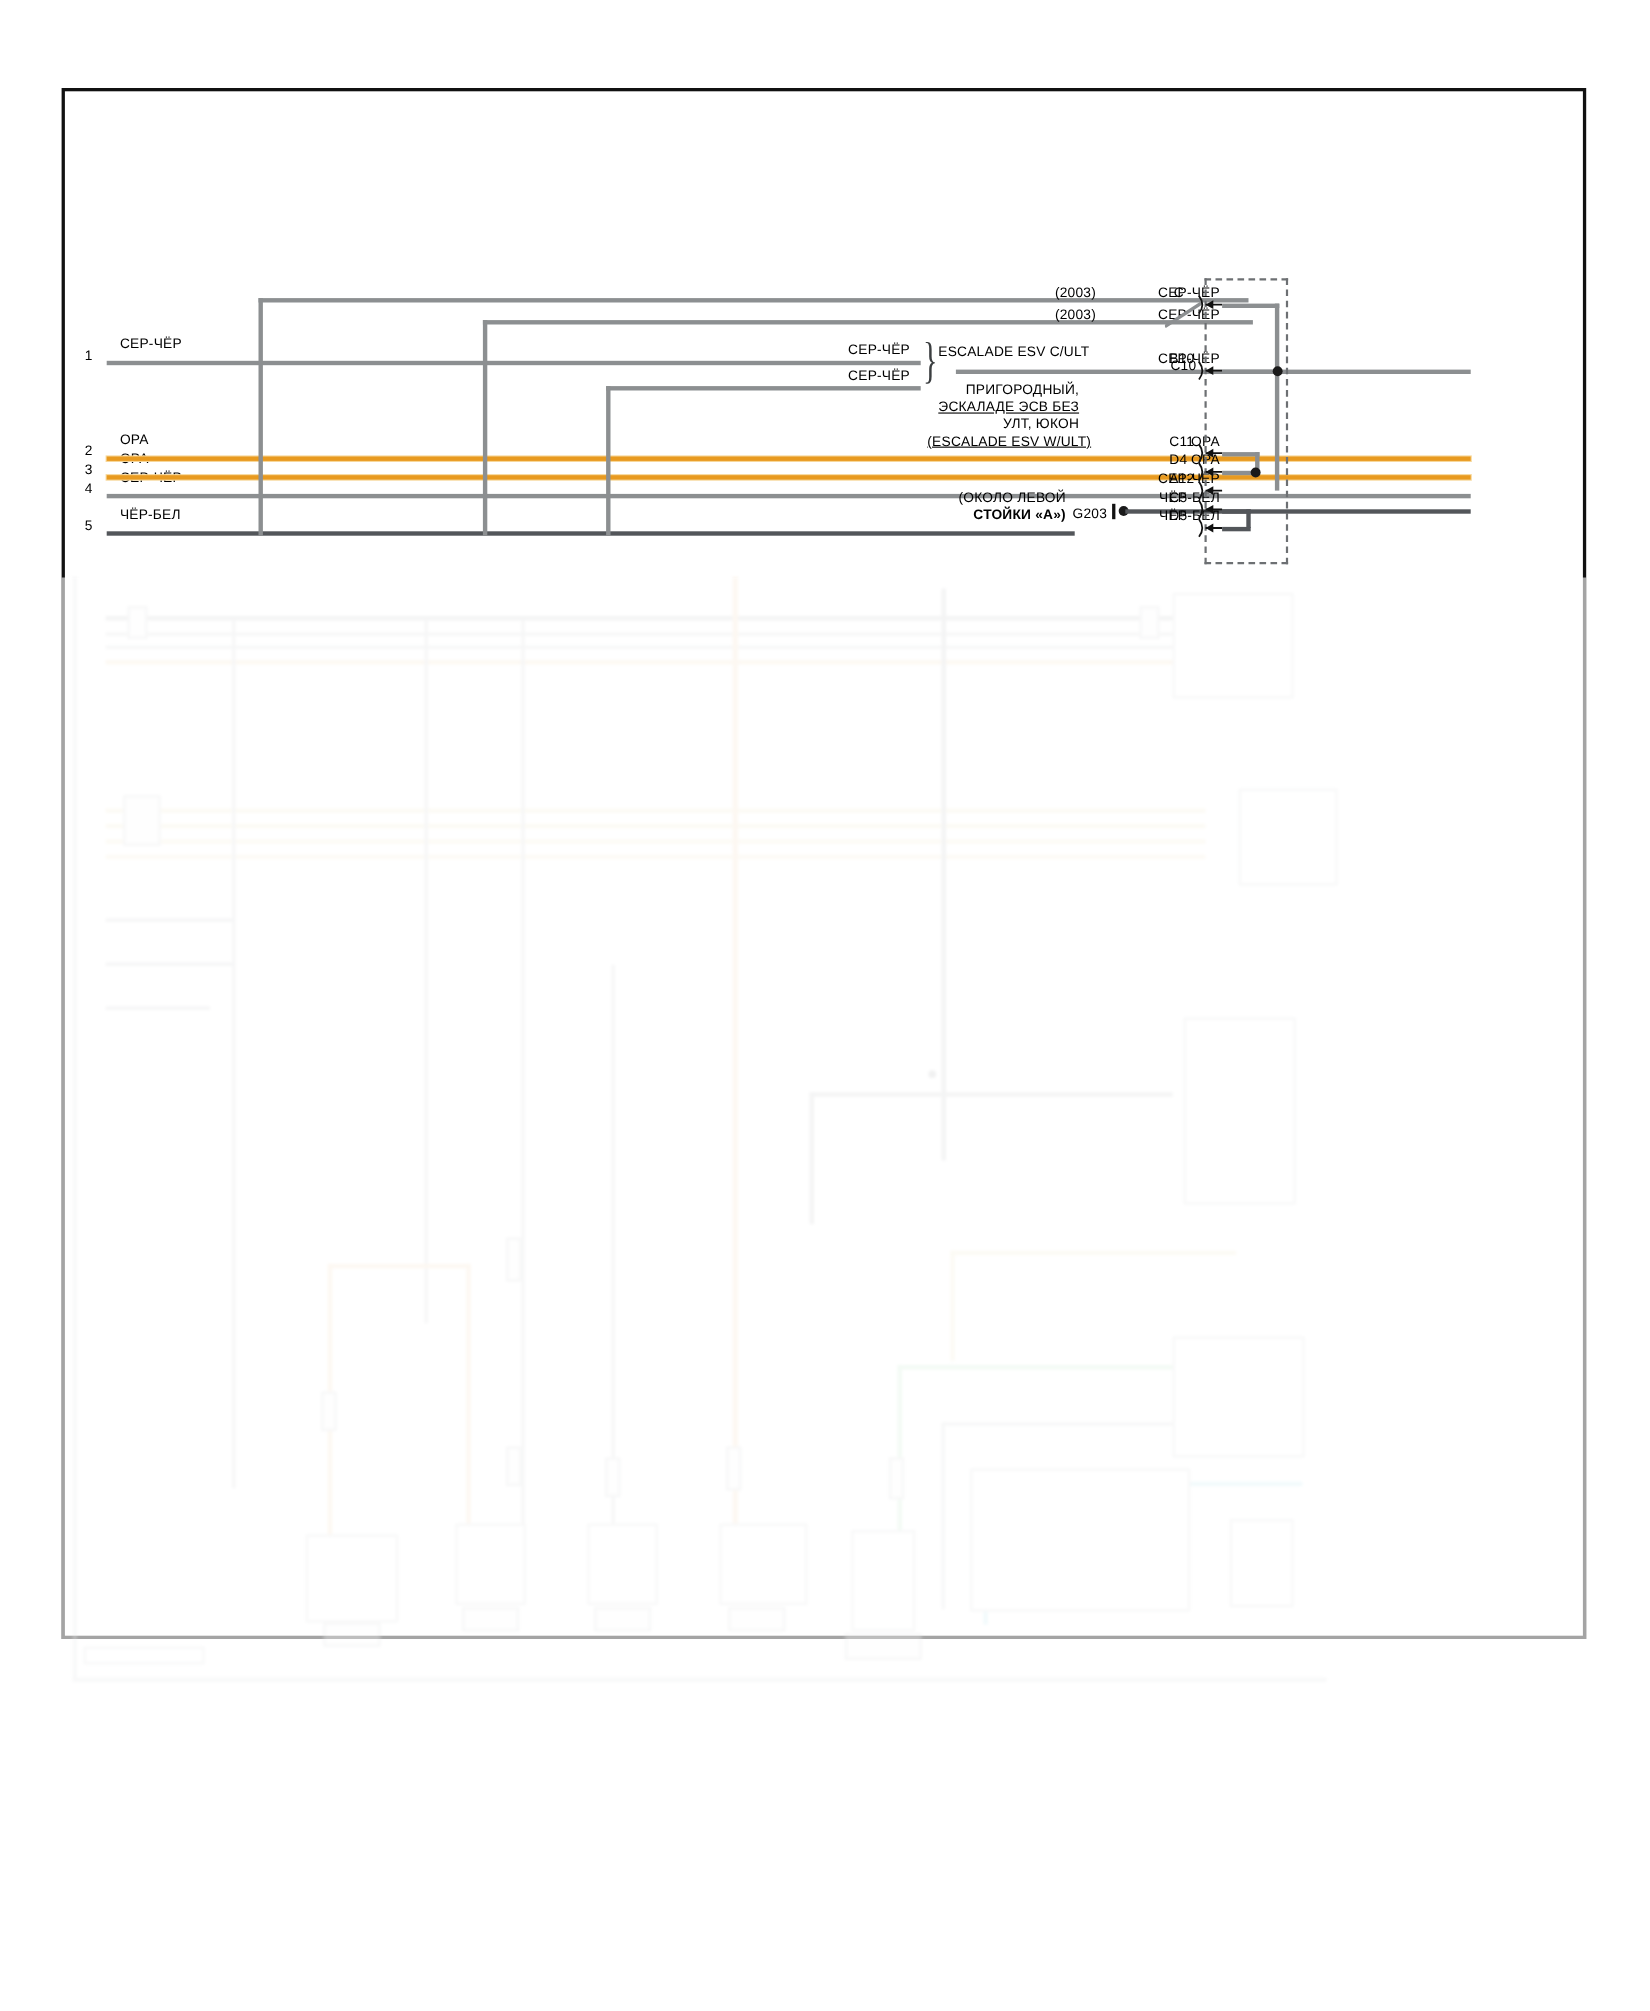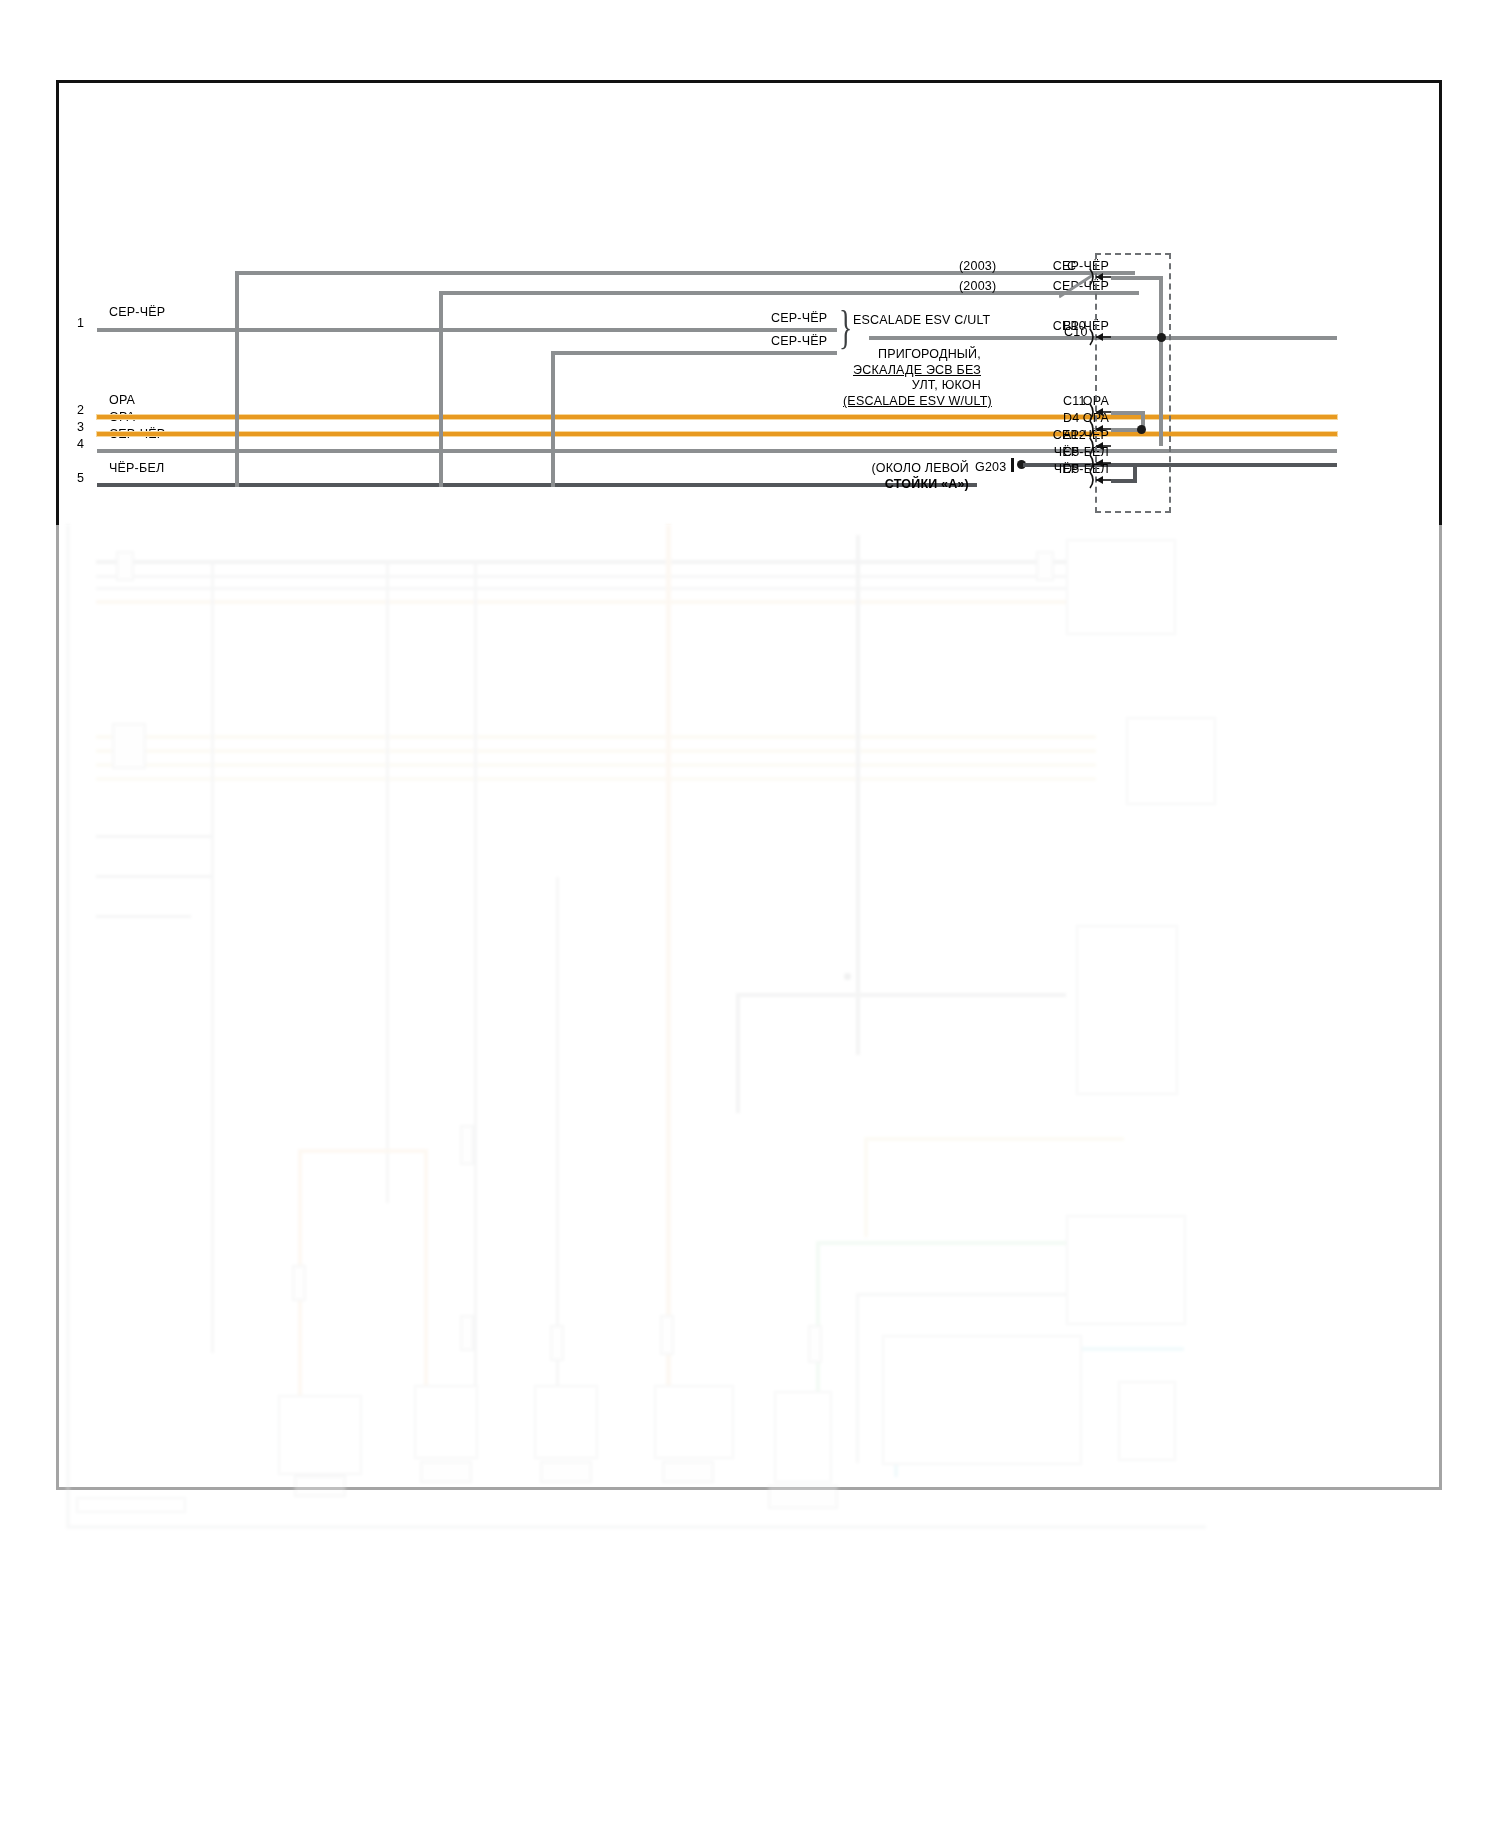--- a/index.html
+++ b/index.html
@@ -200,21 +200,21 @@
     <div class="label" style="position:static;">ПРИГОРОДНЫЙ,</div>
     <div class="label" style="position:static;text-decoration:underline;">ЭСКАЛАДЕ ЭСВ БЕЗ</div>
     <div class="label" style="position:static;">УЛТ, ЮКОН</div>
   </div>
 
   <div class="label" style="left:784px; top:311px;text-decoration:underline;">(ESCALADE ESV W/ULT)</div>
 
   <div class="wire h w-gray" style="left:810px; top:253px; width:468px;"></div>
 
   <div style="position:absolute; left:778px; top:362px; text-align:right; width:132px;">
-    <div class="label" style="position:static; display:block;margin-top:16px;">(ОКОЛО ЛЕВОЙ</div>
+    <div class="label" style="position:static; display:block;">(ОКОЛО ЛЕВОЙ</div>
     <div class="label" style="position:static; display:block;font-weight:bold;">СТОЙКИ «А»)</div>
   </div>
   <div class="label" style="left:916px; top:377px;">G203</div>
   <div class="gnd-bar" style="left:952px; top:375px;"></div>
   <div class="dot" style="left:958px; top:377px;"></div>
   <div class="wire h w-black" style="left:964px; top:380px; width:314px;"></div>
 
   <div class="label right" style="left:940px; top:176px; width:110px;">СЕР-ЧЁР</div>
   <div class="label" style="left:1008px; top:176px;">C</div>
 

